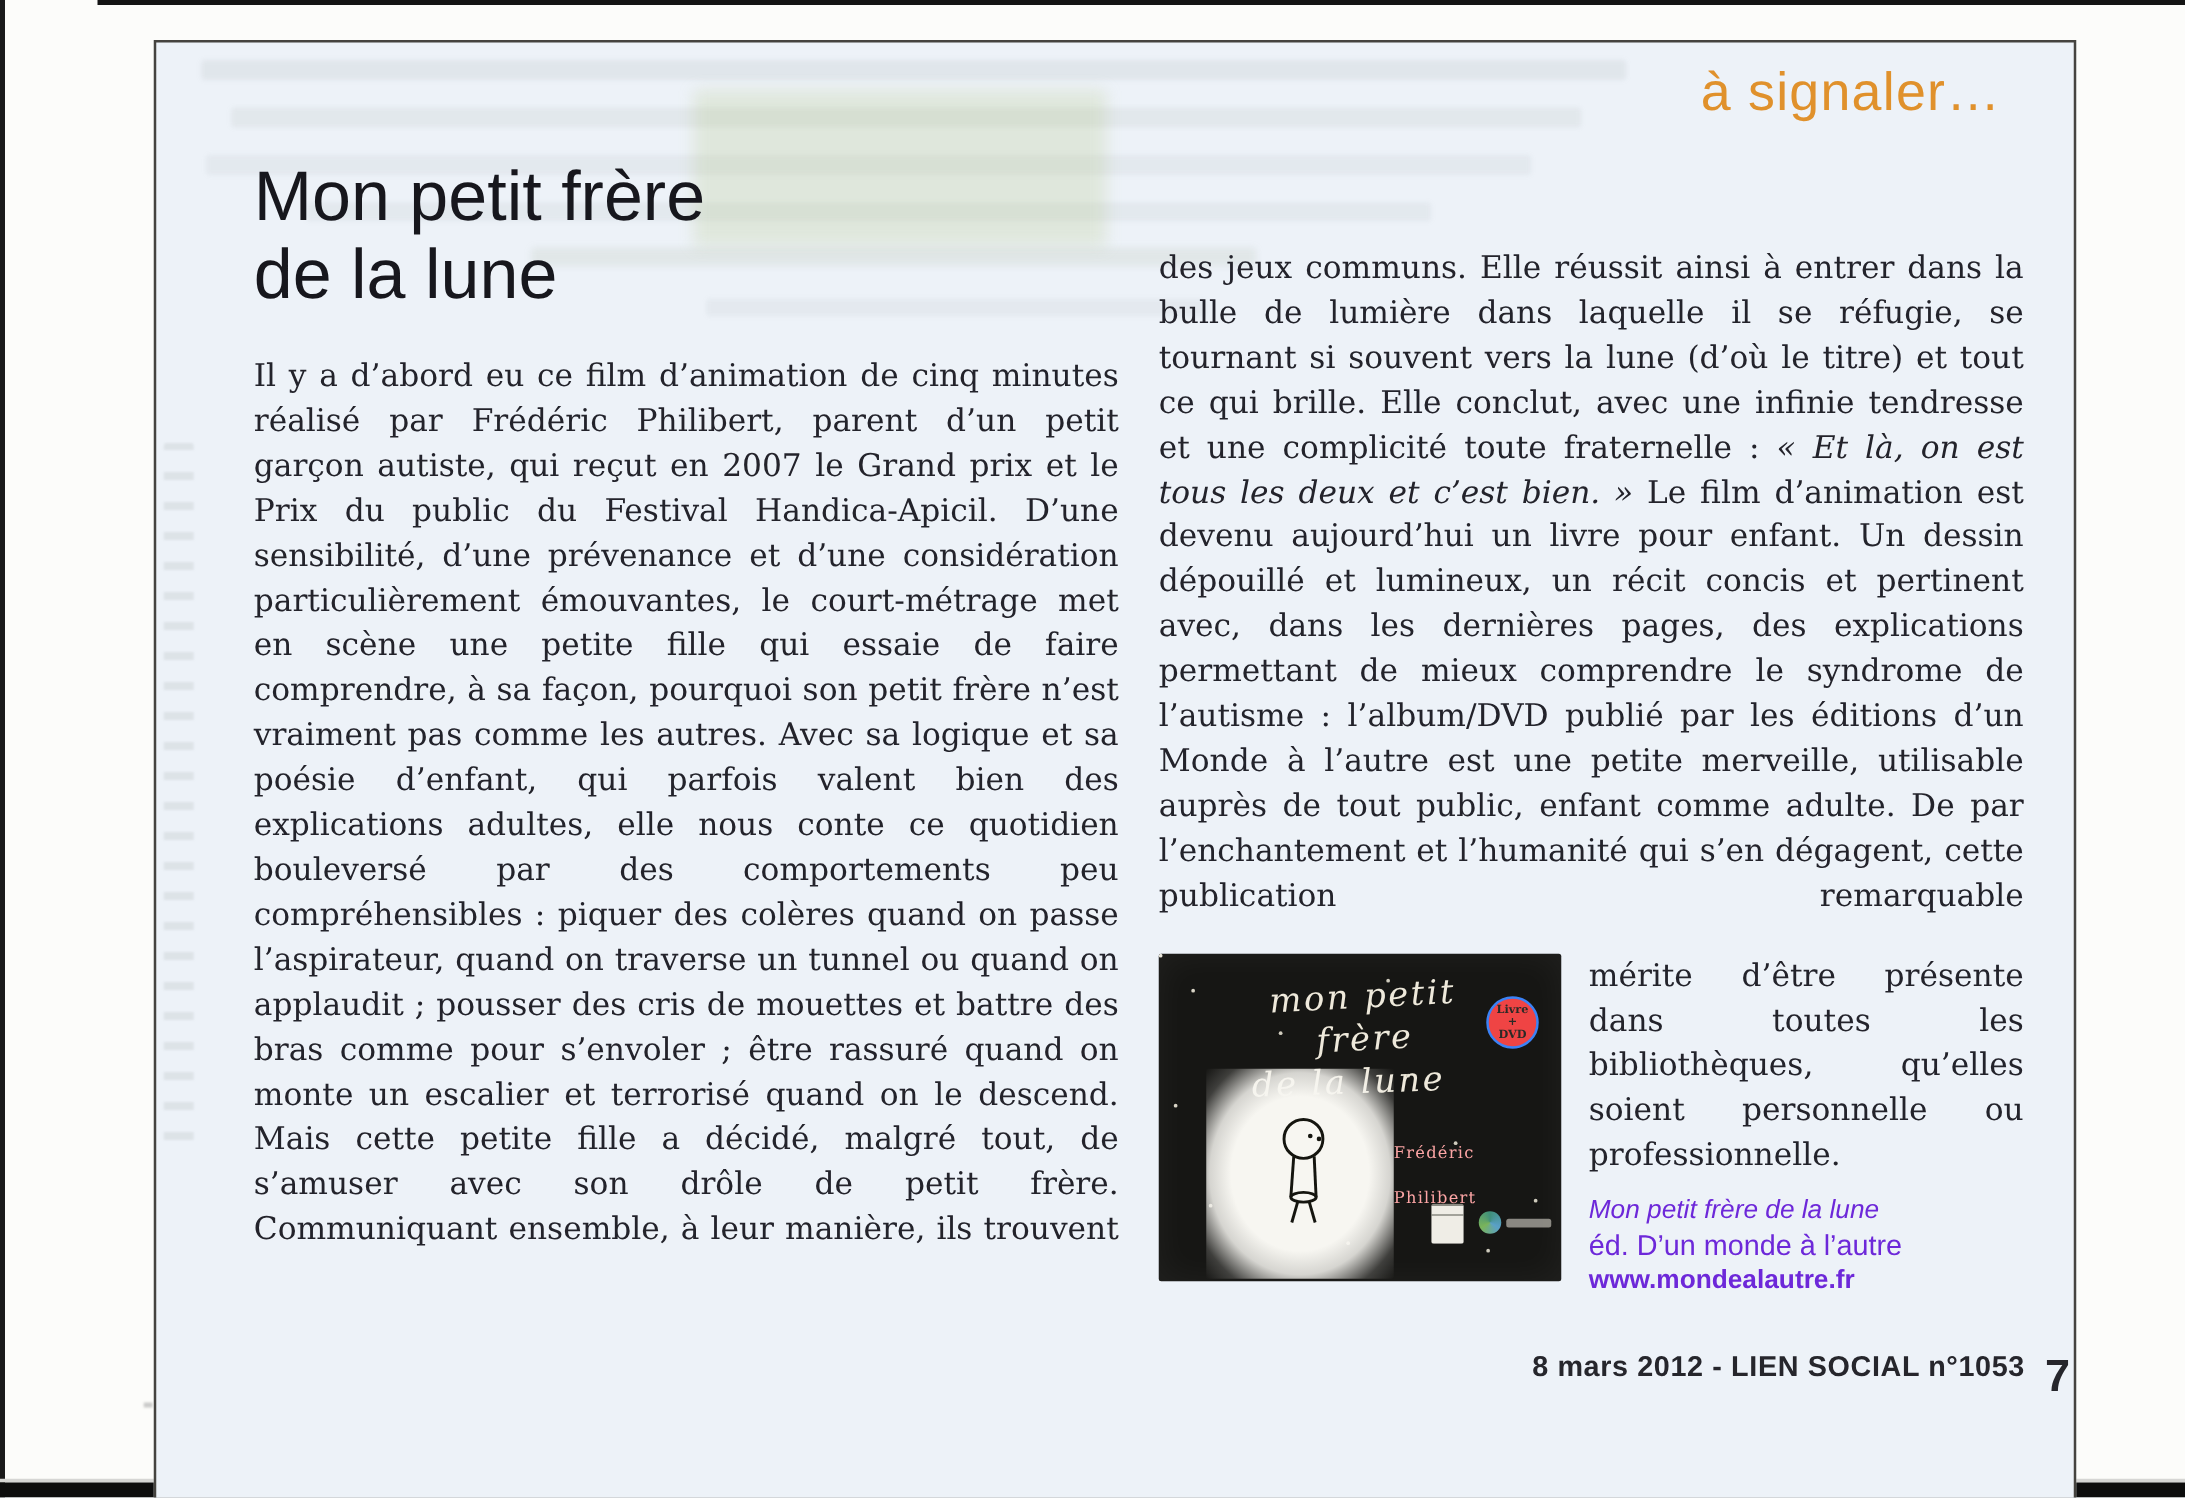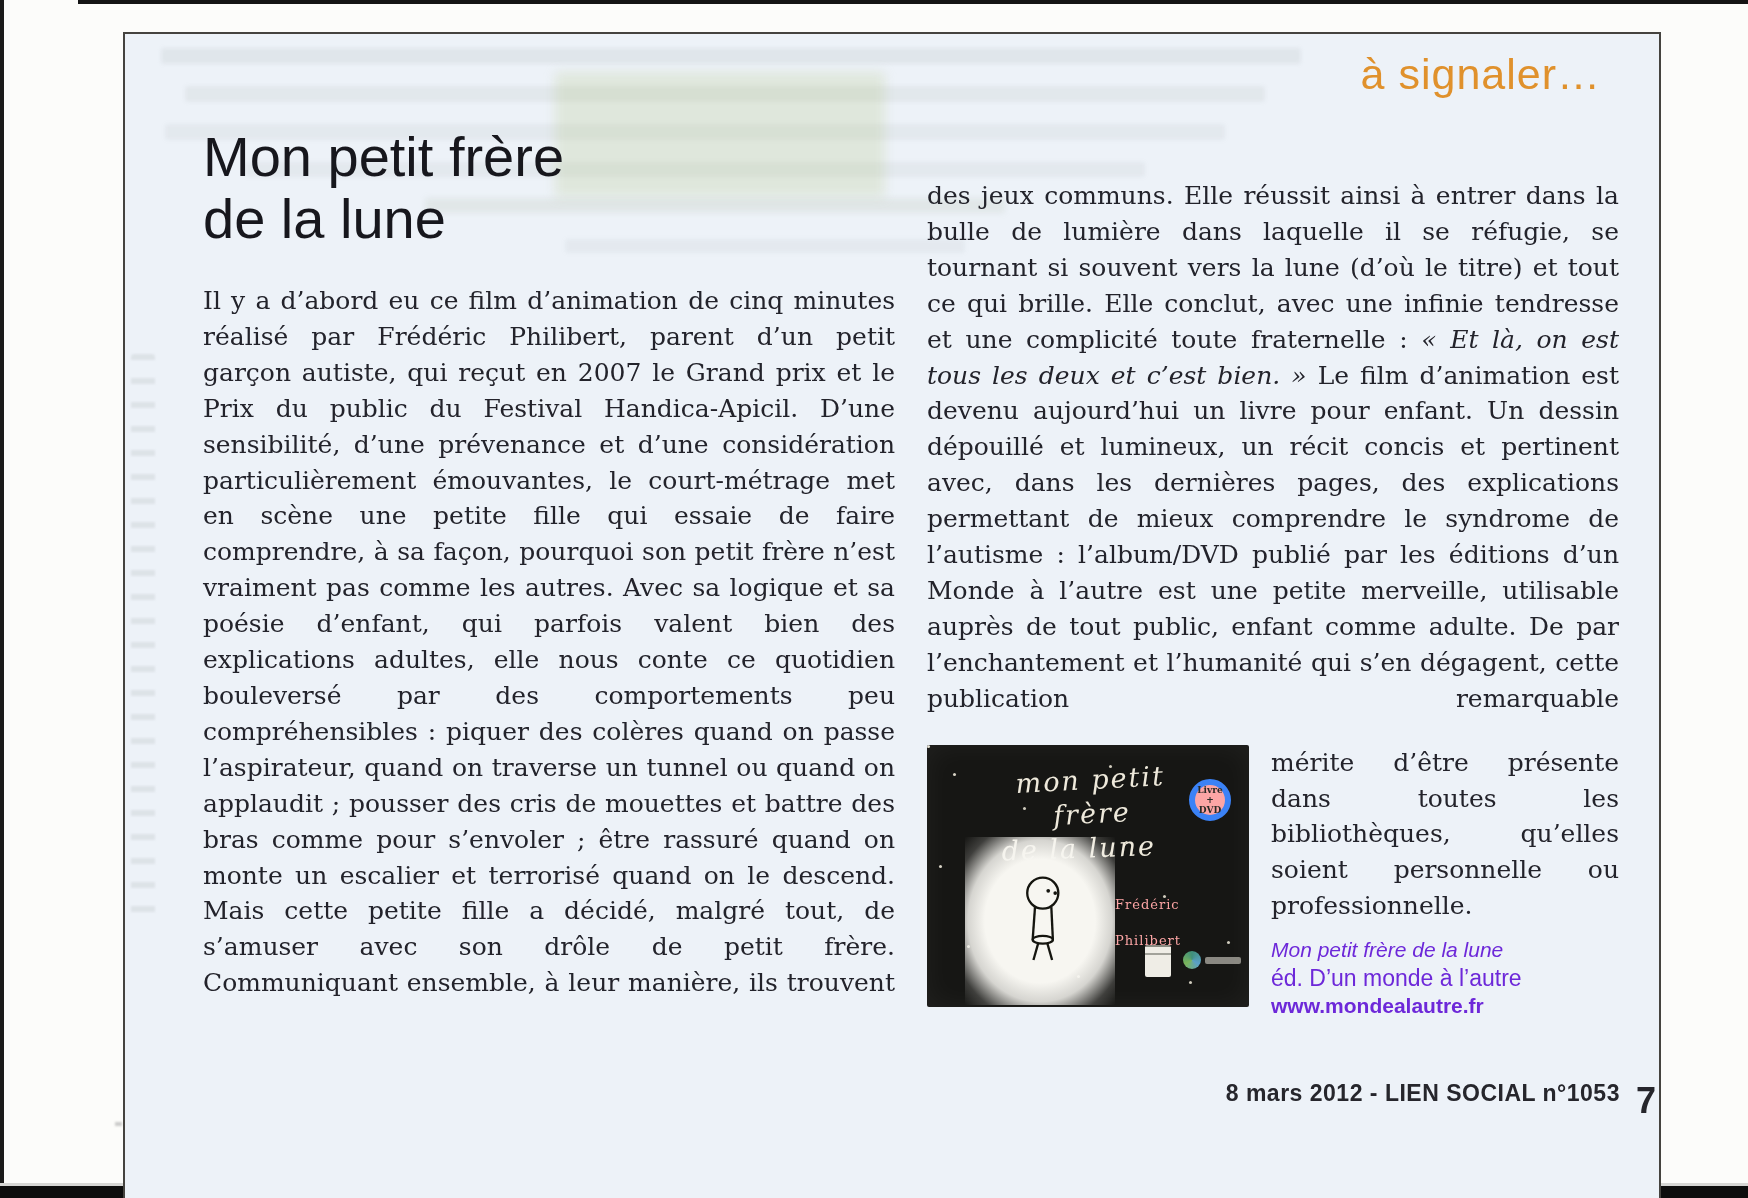--- a/index.html
+++ b/index.html
@@ -41,21 +41,21 @@
     position:absolute;left:78px;top:92px;
     font-size:56px;line-height:62px;color:#17171d;letter-spacing:0;
   }
   
   .col{
     position:absolute;width:692px;
     font-family:"DejaVu Serif",serif;font-size:25px;line-height:35.9px;
     color:#23232b;text-align:justify;
   }
   .col-left{left:78px;top:249px;text-align-last:justify;}
-  .col-right{left:802px;top:144px;}
+  .col-right{left:802px;top:162px;}
   .col-right .para1{text-align:justify;text-align-last:justify;margin:0;}
   .quote-italic{font-style:italic;}
   .bottom-row{display:flex;margin-top:28px;}
   .cover-wrap{width:322px;flex:0 0 322px;}
   .beside-stack{margin-left:22px;width:348px;}
   .wrap-text{margin:0;text-align:justify;}
   
   .cover{
     position:relative;width:322px;height:262px;background:#161614;
     border-radius:2px;overflow:hidden;
@@ -72,21 +72,21 @@
     position:absolute;left:38px;top:92px;width:150px;height:168px;
     background:radial-gradient(ellipse at center,#f7f6f1 52%,rgba(247,246,241,.85) 68%,rgba(247,246,241,.18) 86%,rgba(247,246,241,0) 100%);
   }
   .child-svg{position:absolute;left:42px;top:22px;width:70px;height:118px;}
   .cover-author{
     position:absolute;left:188px;top:142px;width:120px;
     font-size:13px;letter-spacing:1px;color:#fca5a5;
   }
   .badge{
     position:absolute;right:18px;top:34px;width:42px;height:42px;border-radius:50%;
-    background:#fca5a5;border:6px solid #3b82f6;box-sizing:border-box;
+    background:#ef4444;border:2px solid #3b82f6;box-sizing:border-box;
     display:flex;align-items:center;justify-content:center;text-align:center;
     font-size:9px;line-height:10px;color:#2a2a26;font-weight:700;padding:3px;
   }
   .stars{
     position:absolute;left:0;top:0;width:3px;height:3px;background:#e9e6da;border-radius:50%;
     box-shadow:
       26px 28px 0 0 #d8d4c6, 96px 62px 0 0 #cfcbbd, 12px 120px 0 0 #d8d4c6,
       40px 200px 0 0 #cfcbbd, 198px 96px 0 0 #d8d4c6, 236px 150px 0 0 #cfcbbd,
       288px 70px 0 0 #d8d4c6, 300px 196px 0 0 #cfcbbd, 150px 230px 0 0 #d8d4c6,
       262px 236px 0 0 #cfcbbd, 182px 20px 0 0 #cfcbbd;

